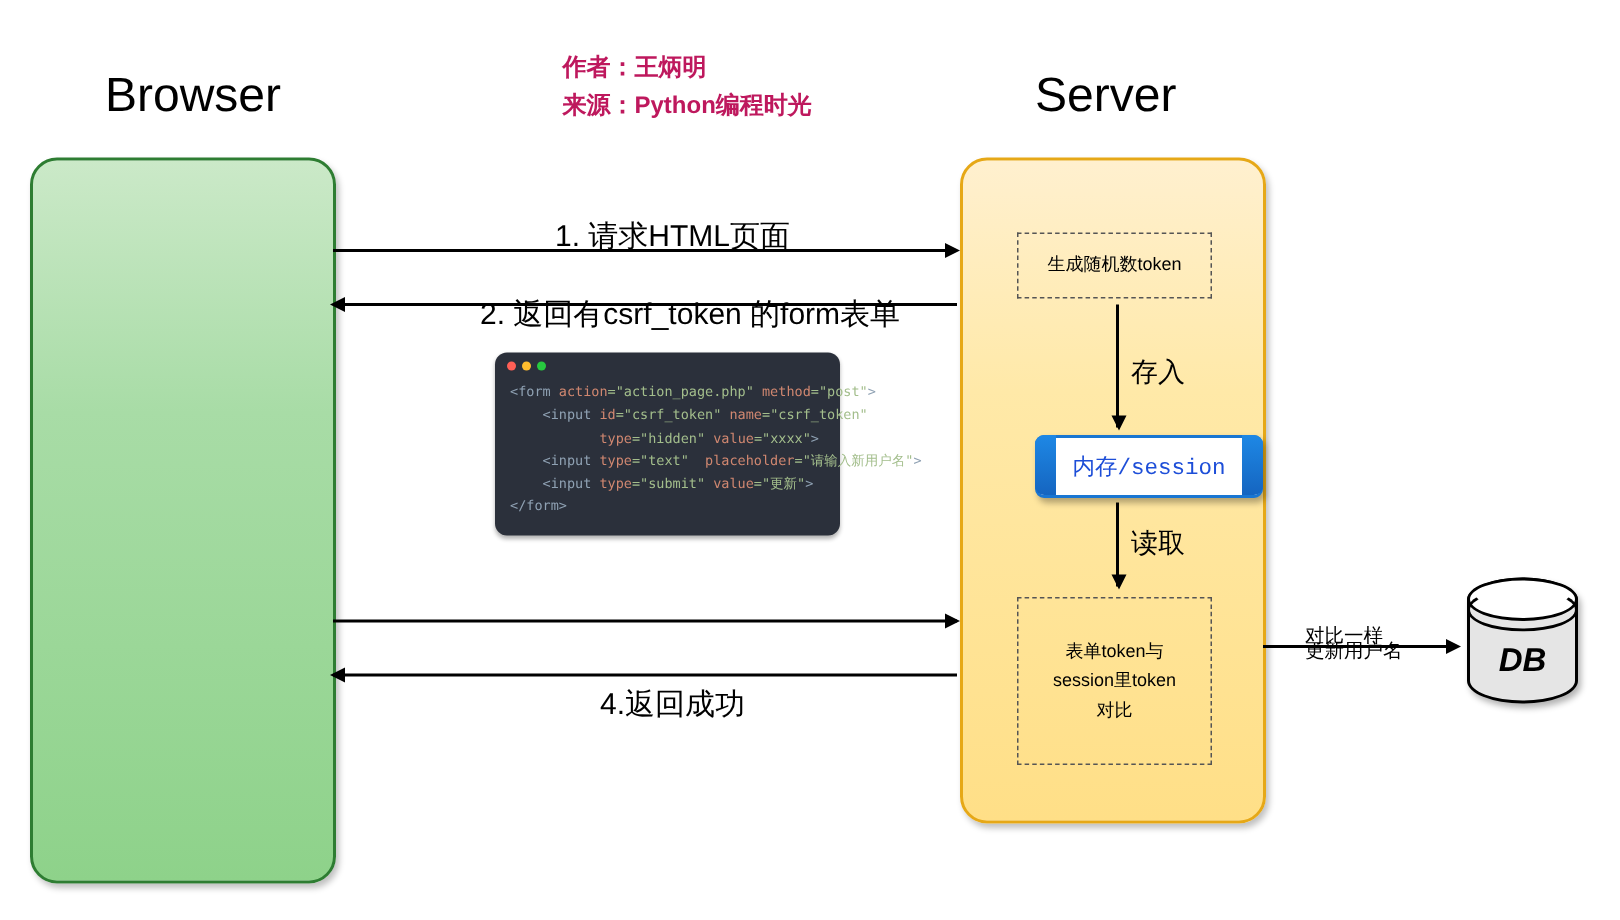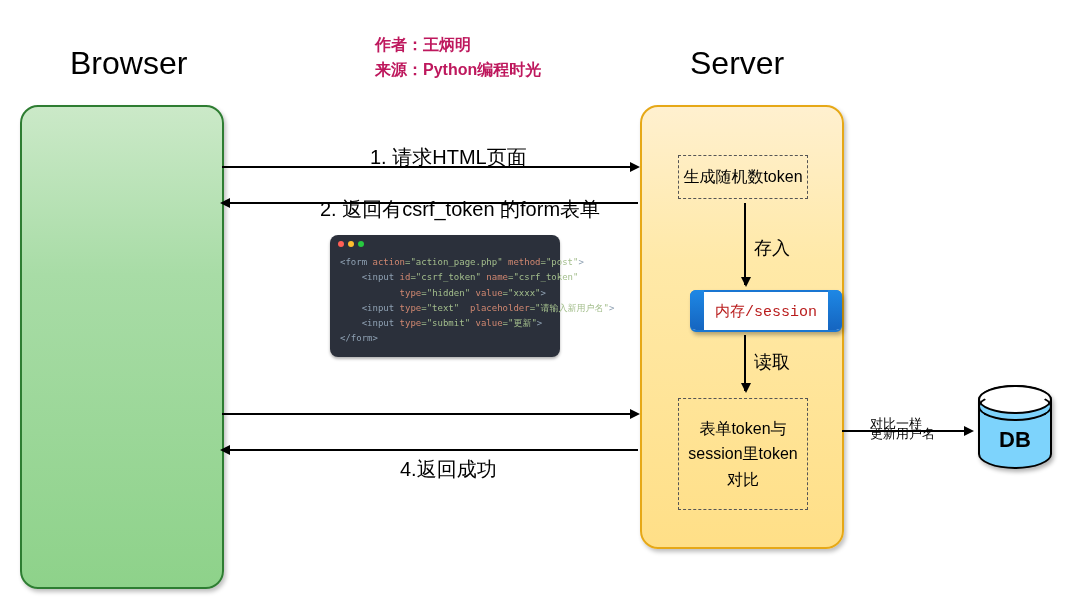--- a/index.html
+++ b/index.html
@@ -51,21 +51,21 @@
     border: 2px solid #e6a817;
     border-radius: 18px;
     background: linear-gradient(180deg, #fff0cf, #ffe9a8 35%, #ffdf87 100%);
     box-shadow: 2px 3px 4px rgba(0,0,0,0.25);
   }
   
   .dashed-box {
     position: absolute;
     border: 1.5px dashed #555;
     text-align: right;
-    font-size: 16px;
+    font-size: 12px;
     line-height: 1.6;
     display: flex;
     flex-direction: column;
     align-items: center;
     justify-content: center;
     background: transparent;
   }
   
   .session-box {
     position: absolute;
@@ -91,21 +91,21 @@
   .session-box::after  { right: -2px; border-radius: 0 6px 6px 0; }
   .session-label {
     position: absolute;
     left: 14px; right: 14px;
     top: 0; bottom: 0;
     text-align: center;
     display: flex;
     align-items: center;
     justify-content: center;
     font-size: 15px;
-    color: #b91c1c;
+    color: #1d4ed8;
     font-family: "Courier New", monospace;
   }
   
   .h-arrow {
     position: absolute;
     height: 0;
     border-top: 2px solid #000;
   }
   .h-arrow.right::after {
     content: "";
@@ -181,21 +181,22 @@
   
   .db {
     position: absolute;
     left: 978px;
     top: 385px;
     width: 70px;
     height: 80px;
     border: 2px solid #000;
     border-radius: 50%/18%;
     box-shadow: 2px 3px 4px rgba(0,0,0,0.3);
-    background:#7dd3fc;
+    background:#e5e5e5;
+    font-style:italic;
   }
   .db::before{
     content:"";
     position:absolute;
     left:-2px;right:-2px;top:-2px;height:25px;
     border:2px solid #000;
     border-radius:50%;
     background:#fff;
   }
   .db .inner-ring{

